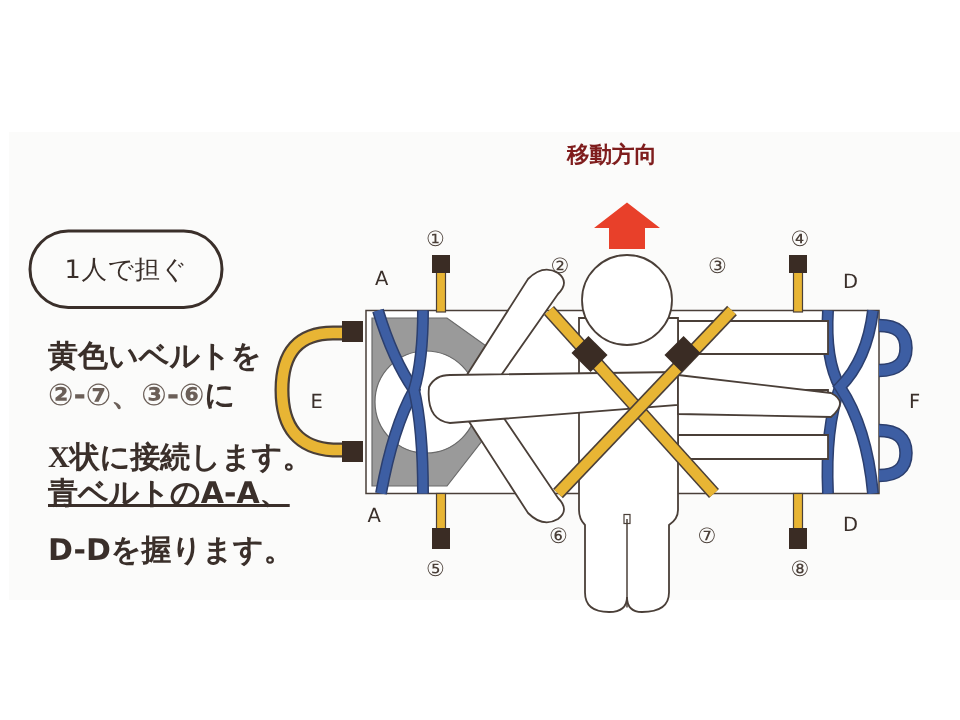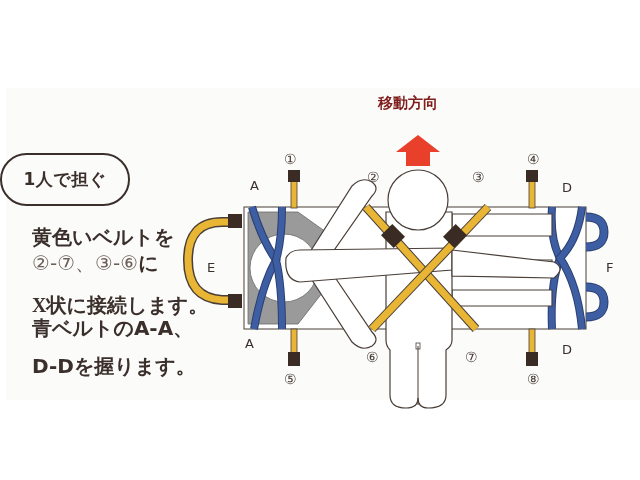--- a/index.html
+++ b/index.html
@@ -5,29 +5,29 @@
     html, body { margin: 0; padding: 0; }
     body {
       width: 640px; height: 480px; background: #ffffff; position: relative; overflow: hidden;
       font-family: "DejaVu Sans", "Liberation Sans", sans-serif;
     }
     .panel {
       position: absolute; left: 6px; top: 88px; width: 634px; height: 312px;
       background: #fbfbfa;
     }
     .title-pill {
-      position: absolute; left: 0; top: 153px; width: 130px; height: 53px;
+      position: absolute; left: 19px; top: 153px; width: 130px; height: 53px;
       border: 2px solid #3a2f2a; border-radius: 27px; box-sizing: border-box;
       display: flex; align-items: center; justify-content: center;
-      font-size: 17px; font-weight: bold; color: #3a2f2a; letter-spacing: 0.5px;
+      font-size: 17px; font-weight: normal; color: #3a2f2a; letter-spacing: 0.5px;
     }
     .instr {
       position: absolute; left: 32px; font-size: 20px; font-weight: bold; color: #3a2f2a; line-height: 26px;
     }
-    .instr .circ { font-weight: normal; color: #6b5f58; }
+    .instr .circ { font-weight: bold; color: #6b5f58; }
     .dir-label {
       position: absolute; left: 378px; top: 94px; font-size: 15px; font-weight: bold; color: #7f1d1d;
     }
     svg.diagram { position: absolute; left: 0; top: 0; }
     .lbl { font-family: "DejaVu Sans", sans-serif; font-size: 13px; fill: #3a2f2a; }
     .num { font-family: "DejaVu Serif", serif; font-size: 14px; fill: #4a3f38; }
   </style>
 </head>
 <body>
 
@@ -35,21 +35,21 @@
 
 <div class="title-pill">
   <span>1人で担ぐ</span>
 </div>
 
 <div class="instr" style="top:224px;">黄色いベルトを</div>
 <div class="instr" style="top:250px;">
   <span class="circ">②-⑦、③-⑥</span><span>に</span>
 </div>
 <div class="instr" style="top:292px;font-family:Liberation Serif, serif;">X状に接続します。</div>
-<div class="instr" style="top:315px;">青ベルトのA-A、</div>
+<div class="instr" style="top:315px;text-decoration:underline;">青ベルトのA-A、</div>
 <div class="instr" style="top:341px;margin-top:12px;">D-Dを握ります。</div>
 
 <div class="dir-label">移動方向</div>
 
 <svg class="diagram" width="640" height="480" viewBox="0 0 640 480">
 
   <polygon points="418,135 440,152 430,152 430,166 406,166 406,152 396,152" fill="#e8402a"></polygon>
 
   <path d="M232,222 L222,222 Q188,222 188,260 Q188,298 222,300 L232,300" fill="none" stroke="#4a3f38" stroke-width="10" stroke-linecap="butt"></path>
   <path d="M232,222 L222,222 Q188,222 188,260 Q188,298 222,300 L232,300" fill="none" stroke="#e8b534" stroke-width="7"></path>

